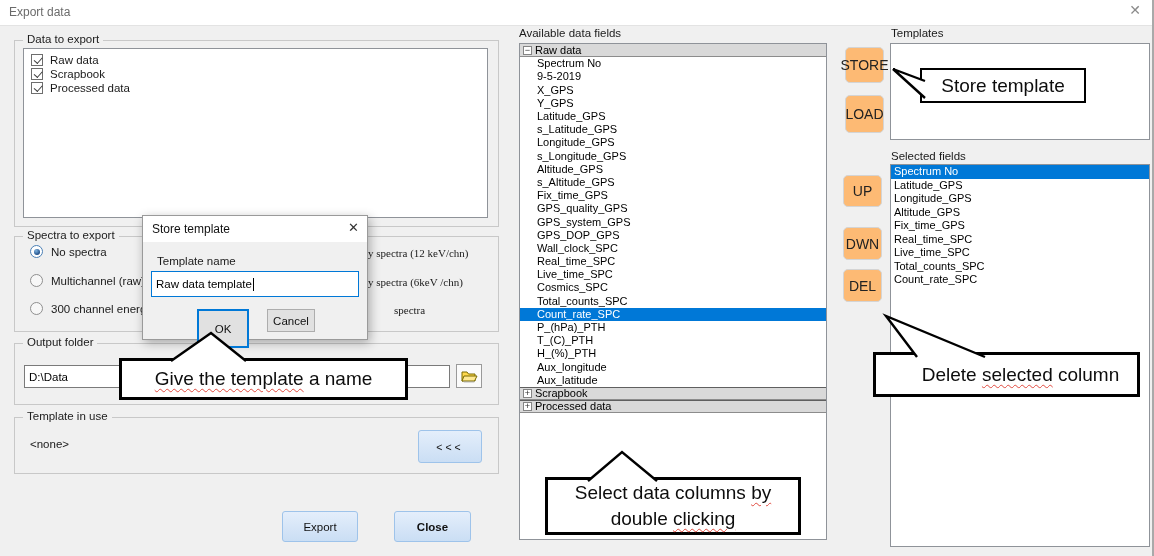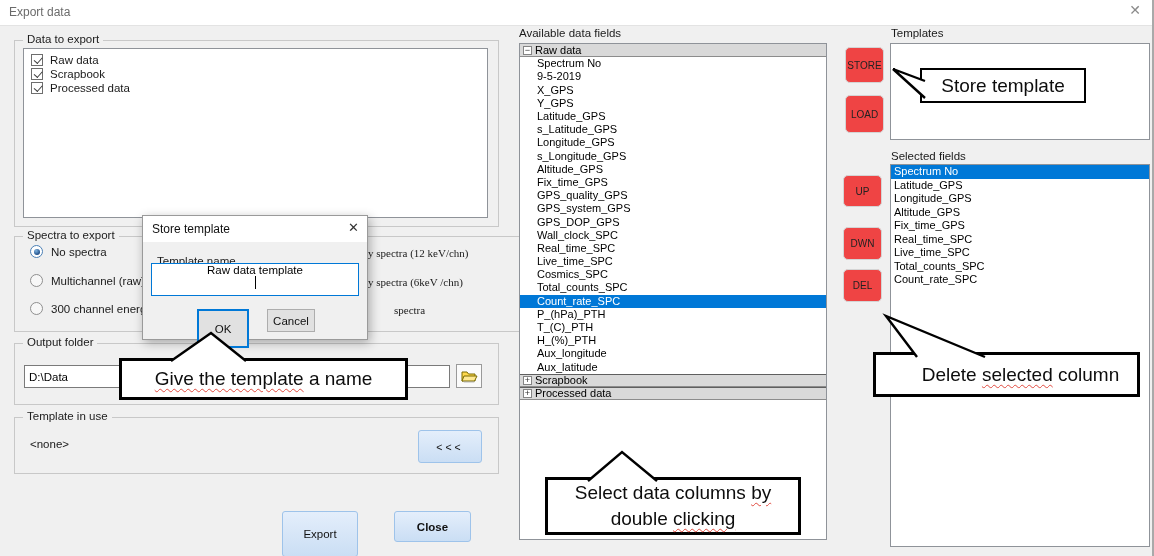--- a/index.html
+++ b/index.html
@@ -27,22 +27,22 @@
   .radrow{display:flex;align-items:center;gap:8px;}
   
   .textbox{background:#fff;border:1px solid #7a7a7a;box-sizing:border-box;font-size:11.5px;color:#000;
            display:flex;align-items:center;padding:0 4px;white-space:nowrap;overflow:hidden;}
   .textbox.focus{border:1px solid #0078d7;}
   .caret{display:inline-block;width:1px;height:13px;background:#000;margin-left:1px;}
   
   .bluebtn{background:linear-gradient(#e4eefb,#cadef4);border:1px solid #9ec3ea;border-radius:3px;
            display:flex;align-items:center;justify-content:center;font-size:11.5px;color:#111;cursor:pointer;box-sizing:border-box;}
   .accesskey::first-letter{text-decoration:underline;}
-  .whitebtn{background:#ef4444;border:1px solid #d4d4d4;border-radius:5px;display:flex;align-items:center;justify-content:center;
-            font-size:10px;color:#222;cursor:pointer;box-sizing:border-box;}
+  .whitebtn{background:#fdba74;border:1px solid #d4d4d4;border-radius:5px;display:flex;align-items:center;justify-content:center;
+            font-size:14px;color:#222;cursor:pointer;box-sizing:border-box;}
   .graybtn{background:#e1e1e1;border:1px solid #adadad;display:flex;align-items:center;justify-content:center;
            font-size:11.5px;color:#111;cursor:pointer;box-sizing:border-box;}
   .graybtn.default{border:2px solid #0078d7;}
   
   .listrow{height:13.2px;line-height:13px;font-size:11px;color:#000;white-space:nowrap;box-sizing:border-box;
            display:flex;align-items:center;}
   .listrow.itm{padding-left:17px;}
   .listrow.hdr{padding-left:3px;background:#d9d9d9;border-top:1px solid #5f5f5f;border-bottom:1px solid #8c8c8c;gap:3px;}
   .listrow.hdr:first-child{border-top:none;}
   .listrow.sel{background:#0078d7;color:#fff;}
@@ -85,21 +85,21 @@
     <div class="cbrow" style="margin:2px 0 0 7px;">
       <span class="checkbox"></span>
       <span class="uitext">Scrapbook</span>
     </div>
     <div class="cbrow" style="margin:2px 0 0 7px;">
       <span class="checkbox"></span>
       <span class="uitext">Processed data</span>
     </div>
   </div>
 
-  <div class="abs group" style="left:14px;top:236px;width:483px;height:94px;padding-left:29px;">
+  <div class="abs group" style="left:14px;top:236px;width:483px;height:94px;">
     <span class="grouplabel">Spectra to export</span>
   </div>
   <div class="abs radrow" style="left:30px;top:245px;text-align:right;">
     <span class="radio sel"></span>
     <span class="uitext">No spectra</span>
   </div>
   <div class="abs radrow" style="left:30px;top:274px;">
     <span class="radio"></span>
     <span class="uitext">Multichannel (raw) sp</span>
   </div>
@@ -124,21 +124,21 @@
       <path d="M2 11.5 L14 11.5 L13 12.5 L3 12.5 Z" fill="#b9b9b9" stroke="none"></path>
     </svg>
   </div>
 
   <div class="abs group" style="left:14px;top:417px;width:483px;height:55px;">
     <span class="grouplabel">Template in use</span>
   </div>
   <div class="abs uitext" style="left:30px;top:438px;">&lt;none&gt;</div>
   <div class="abs bluebtn" style="left:418px;top:430px;width:64px;height:33px;letter-spacing:3px;font-size:10.5px;">&lt;&lt;&lt;</div>
 
-  <div class="abs bluebtn accesskey" style="left:282px;top:511px;width:76px;height:46px;">Export</div>
+  <div class="abs bluebtn accesskey" style="left:282px;top:511px;width:76px;height:31px;">Export</div>
   <div class="abs bluebtn accesskey" style="left:394px;top:511px;width:77px;height:31px;font-weight:bold;">Close</div>
 
   <div class="abs uitext" style="left:519px;top:27px;">Available data fields</div>
   <div class="abs whitebox" style="left:519px;top:43px;width:308px;height:497px;">
       <div class="listrow hdr">
         <span class="tg">−</span>
         <span>Raw data</span>
       </div>
       <div class="listrow itm">
         <span>Spectrum No</span>
@@ -159,20 +159,23 @@
         <span>s_Latitude_GPS</span>
       </div>
       <div class="listrow itm">
         <span>Longitude_GPS</span>
       </div>
       <div class="listrow itm">
         <span>s_Longitude_GPS</span>
       </div>
       <div class="listrow itm">
         <span>Altitude_GPS</span>
+      </div>
+      <div class="listrow itm">
+        <span>s_Altitude_GPS</span>
       </div>
       <div class="listrow itm">
         <span>Fix_time_GPS</span>
       </div>
       <div class="listrow itm">
         <span>GPS_quality_GPS</span>
       </div>
       <div class="listrow itm">
         <span>GPS_system_GPS</span>
       </div>
@@ -241,21 +244,21 @@
     </div>
   <div class="abs whitebtn" style="left:843px;top:175px;width:39px;height:32px;">UP</div>
   <div class="abs whitebtn" style="left:843px;top:227px;width:39px;height:33px;">DWN</div>
   <div class="abs whitebtn" style="left:843px;top:269px;width:39px;height:33px;">DEL</div>
 
   <div class="abs dialog">
     <div class="dlg-titlebar"></div>
     <div class="dlg-title">Store template</div>
     <div class="dlg-close">✕</div>
     <div class="abs uitext" style="left:14px;top:39px;">Template name</div>
-    <div class="abs textbox focus" style="left:8px;top:47px;width:208px;height:33px;flex-direction:column;">
+    <div class="abs textbox focus" style="left:8px;top:55px;width:208px;height:26px;">
       <span>Raw data template</span>
         <span class="caret"></span>
     </div>
     <div class="abs graybtn default" style="left:54px;top:93px;width:52px;height:39px;">OK</div>
     <div class="abs graybtn" style="left:124px;top:93px;width:48px;height:23px;">Cancel</div>
   </div>
 
   <div class="abs callout" style="left:920px;top:68px;width:166px;height:35px;border-width:2.5px;">
     <span class="cotext">Store template</span>
   </div>

